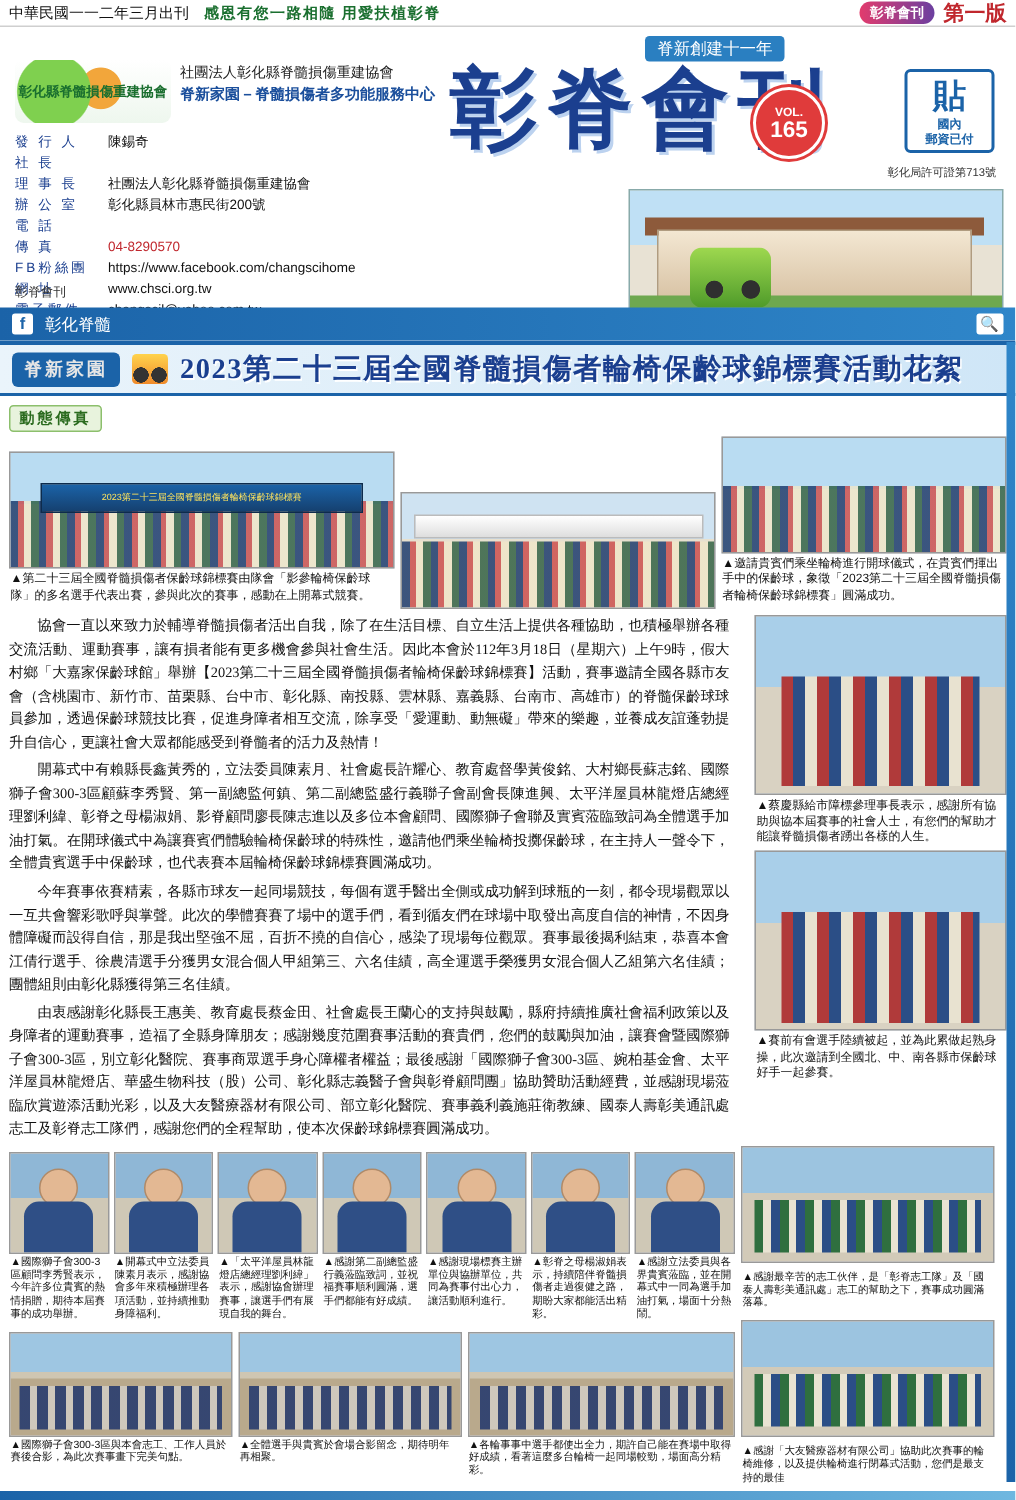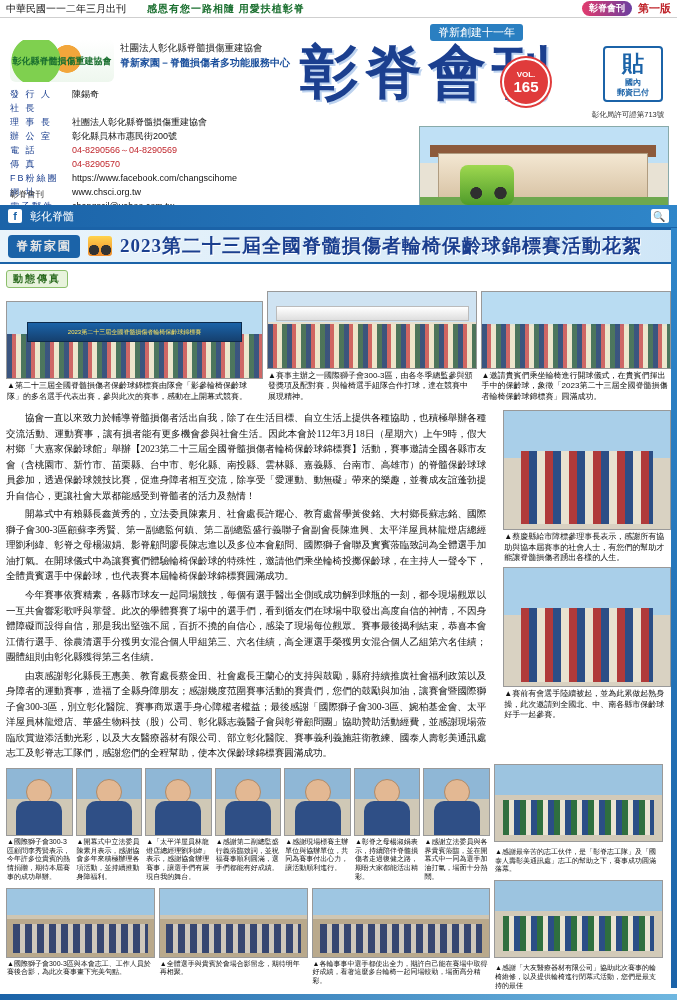--- a/index.html
+++ b/index.html
@@ -9,32 +9,32 @@
     background: #ffffff;
     font-family: "Liberation Sans", "DejaVu Sans", sans-serif;
     color: #111;
     overflow: hidden;
     position: relative;
   }
   .page { position: relative; width: 677px; height: 1000px; }
 
   
   .topstrip {
-    height: 18px; display:flex; align-items:center; gap:21px;
+    height: 18px; display:flex; align-items:center; gap:10px;
     padding: 0 6px; font-size: 10px; color:#111;
     border-bottom: 1px solid #cfcfcf;
   }
   .topstrip .date { color:#111; }
   .topstrip .slogan { color:#1a6f2f; font-weight:bold; letter-spacing:1px; }
   .topstrip .brand { margin-left:auto; display:flex; align-items:center; gap:6px; }
   .topstrip .brand .logo {
     background: linear-gradient(90deg,#e23b6d,#6b3fa0);
     color:#fff; border-radius:9px; padding:1px 7px; font-size:9px; font-weight:bold;
   }
-  .topstrip .edition { color:#c0272d; font-weight:bold; font-size:11px; }
+  .topstrip .edition { color:#c0272d; font-weight:bold; font-size:14px; }
 
   
   .masthead {
     position: relative;
     height: 212px;
     border-bottom: 3px solid #1b63a8;
     background: #fff;
     overflow:hidden;
   }
   .mh-orgline {
@@ -262,21 +262,20 @@
       <div class="row">
           <span class="lbl">理 事 長</span>
           <span class="val">社團法人彰化縣脊髓損傷重建協會</span>
         </div>
       <div class="row">
           <span class="lbl">辦 公 室</span>
           <span class="val">彰化縣員林市惠民街200號</span>
         </div>
       <div class="row">
           <span class="lbl">電 話</span>
-          <span class="val red">04-8290566～04-8290569</span>
         </div>
       <div class="row">
           <span class="lbl">傳 真</span>
           <span class="val red">04-8290570</span>
         </div>
       <div class="row">
           <span class="lbl">FB粉絲團</span>
           <span class="val link">https://www.facebook.com/changscihome</span>
         </div>
       <div class="row">
@@ -331,21 +330,20 @@
           <div class="crowd"></div>
           <div class="banner">2023第二十三屆全國脊髓損傷者輪椅保齡球錦標賽</div>
         </div>
         <div class="cap">▲第二十三屆全國脊髓損傷者保齡球錦標賽由隊會「影參輪椅保齡球隊」的多名選手代表出賽，參與此次的賽事，感動在上開幕式競賽。</div>
       </div>
       <div style="flex:1.1">
         <div class="ph tent" style="height:78px">
           <div class="sky"></div>
           <div class="crowd"></div>
         </div>
-        <div class="cap">▲賽事主辦之一國際獅子會300-3區，由各冬季總監參與頒發獎項及配對賽，與輪椅選手組隊合作打球，達在競賽中展現精神。</div>
       </div>
       <div style="flex:1">
         <div class="ph" style="height:78px">
           <div class="sky"></div>
           <div class="crowd"></div>
         </div>
         <div class="cap">▲邀請貴賓們乘坐輪椅進行開球儀式，在貴賓們揮出手中的保齡球，象徵「2023第二十三屆全國脊髓損傷者輪椅保齡球錦標賽」圓滿成功。</div>
       </div>
     </div>
 

